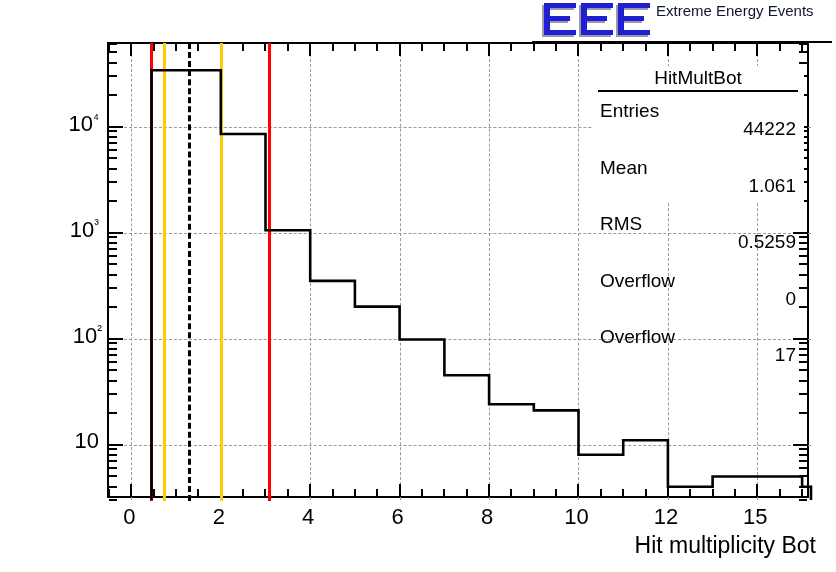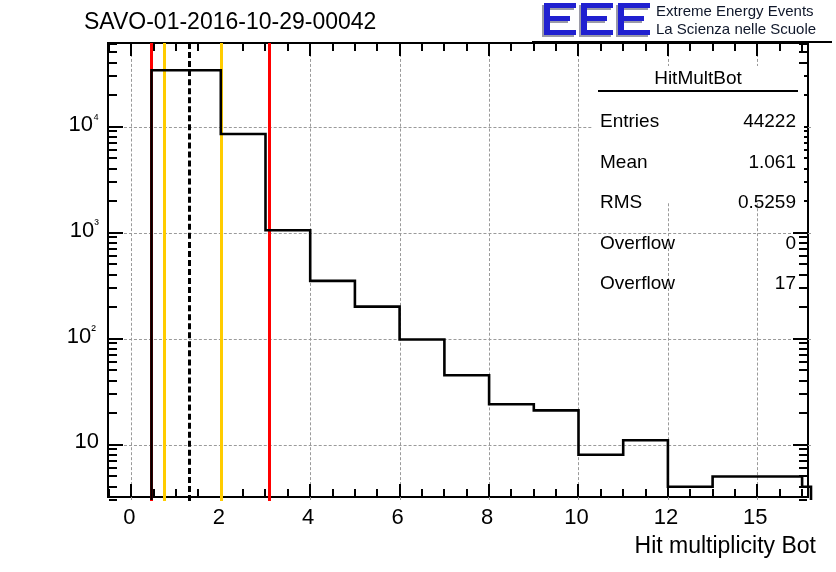--- a/index.html
+++ b/index.html
@@ -35,32 +35,31 @@
 
   
   .vline{position:absolute;width:3px;}
   .vline.red{background:#ff0000;}
   .vline.orange{background:#ffcc00;}
   .vline.dash{width:0;border-left:3px dashed #000;}
 
   
   .stats{position:absolute;left:592px;top:66px;width:212px;height:137px;background:#fff;color:#000;font-size:19px;}
   .stats .hdr{text-align:center;padding-top:1px;padding-bottom:1px;border-bottom:2px solid #000;margin:0 6px;}
-  .stats .row{display:flex;justify-content:space-between;padding:0 8px;line-height:22.5px;align-items:flex-end;}
+  .stats .row{display:flex;justify-content:space-between;padding:8px 8px;line-height:22.5px;}
   .stats .row .k{text-align:left;}
   .stats .row .v{text-align:right;margin-top:18px;}
 
   svg.hist{position:absolute;left:0;top:0;overflow:visible;}
 </style>
 </head>
 <body>
 
 <div id="root">
 
-  <div class="title">SAVO-01-2016-10-29-00042</div>
 
   <div class="logo">
     <svg class="logo-eee" viewBox="0 0 110 36">
       <g fill="#9a9aa8">
         <rect x="0" y="2" width="32" height="5"></rect>
           <rect x="0" y="2" width="6" height="32"></rect>
         <rect x="0" y="15" width="26" height="5"></rect>
           <rect x="0" y="29" width="32" height="5"></rect>
         <rect x="37" y="2" width="32" height="5"></rect>
           <rect x="37" y="2" width="6" height="32"></rect>
@@ -81,21 +80,20 @@
         <rect x="39" y="13" width="26" height="5"></rect>
           <rect x="39" y="27" width="32" height="5"></rect>
         <rect x="76" y="0" width="32" height="5"></rect>
           <rect x="76" y="0" width="6" height="32"></rect>
         <rect x="76" y="13" width="26" height="5"></rect>
           <rect x="76" y="27" width="32" height="5"></rect>
       </g>
     </svg>
     <div class="logo-lines">
       <div class="logo-line">Extreme Energy Events</div>
-      <div class="logo-line">La Scienza nelle Scuole</div>
     </div>
     <div class="logo-rule"></div>
   </div>
 
   <div class="frame" id="frame">
       <div class="gridv" style="left: 22.3567px; top: 0px; height: 456px;"></div>
       <div class="gridv" style="left: 111.783px; top: 0px; height: 456px;"></div>
       <div class="gridv" style="left: 201.21px; top: 0px; height: 456px;"></div>
       <div class="gridv" style="left: 290.637px; top: 0px; height: 456px;"></div>
       <div class="gridv" style="left: 380.064px; top: 0px; height: 456px;"></div>
@@ -263,21 +261,21 @@
   <div id="labels">
       <div class="xlab" style="left: 129.357px; top: 504px;">0</div>
       <div class="xlab" style="left: 218.783px; top: 504px;">2</div>
       <div class="xlab" style="left: 308.21px; top: 504px;">4</div>
       <div class="xlab" style="left: 397.637px; top: 504px;">6</div>
       <div class="xlab" style="left: 487.064px; top: 504px;">8</div>
       <div class="xlab" style="left: 576.49px; top: 504px;">10</div>
       <div class="xlab" style="left: 665.917px; top: 504px;">12</div>
       <div class="xlab" style="left: 755.344px; top: 504px;">15</div>
       <div class="ylab" style="left: 35px; width: 64px; top: 427.564px;">10</div>
-      <div class="ylab" style="left: 32px; width: 64px; top: 321.543px;">10<sup>²</sup></div>
+      <div class="ylab" style="left: 38px; width: 64px; top: 321.543px;">10<sup>²</sup></div>
       <div class="ylab" style="left: 35px; width: 64px; top: 215.522px;">10<sup>³</sup></div>
       <div class="ylab" style="left: 35px; width: 64px; top: 109.5px;">10<sup>⁴</sup></div>
       <div class="axtitle" style="right: 20px; top: 532px;">Hit multiplicity Bot</div>
     </div>
 
   <div class="stats">
     <div class="hdr">HitMultBot</div>
     <div id="stats-rows">
         <div class="row">
           <span class="k">Entries</span>

